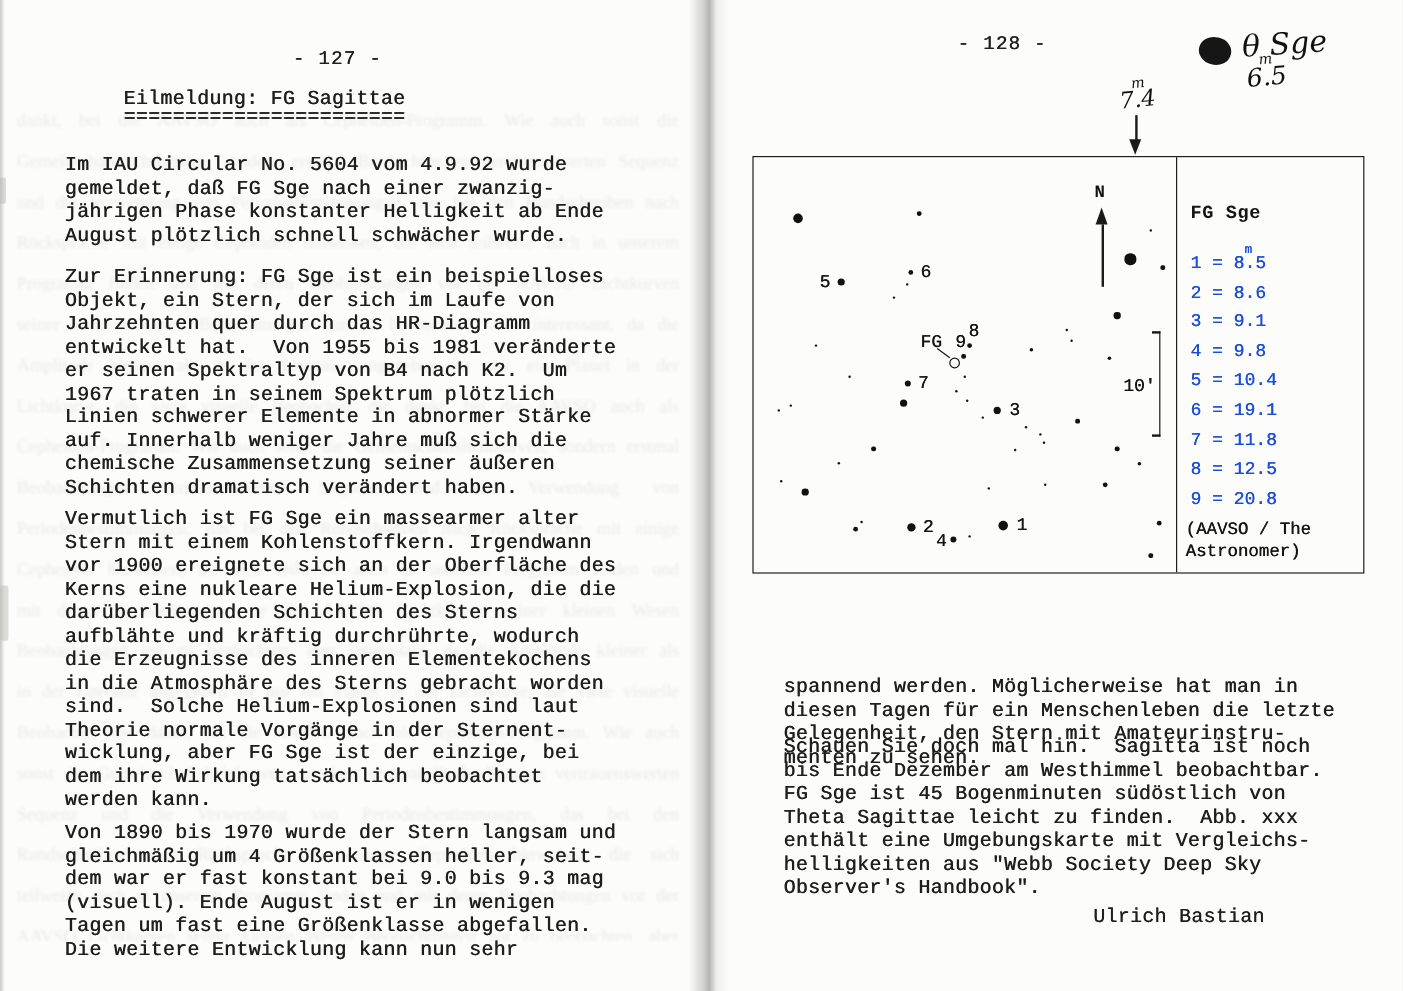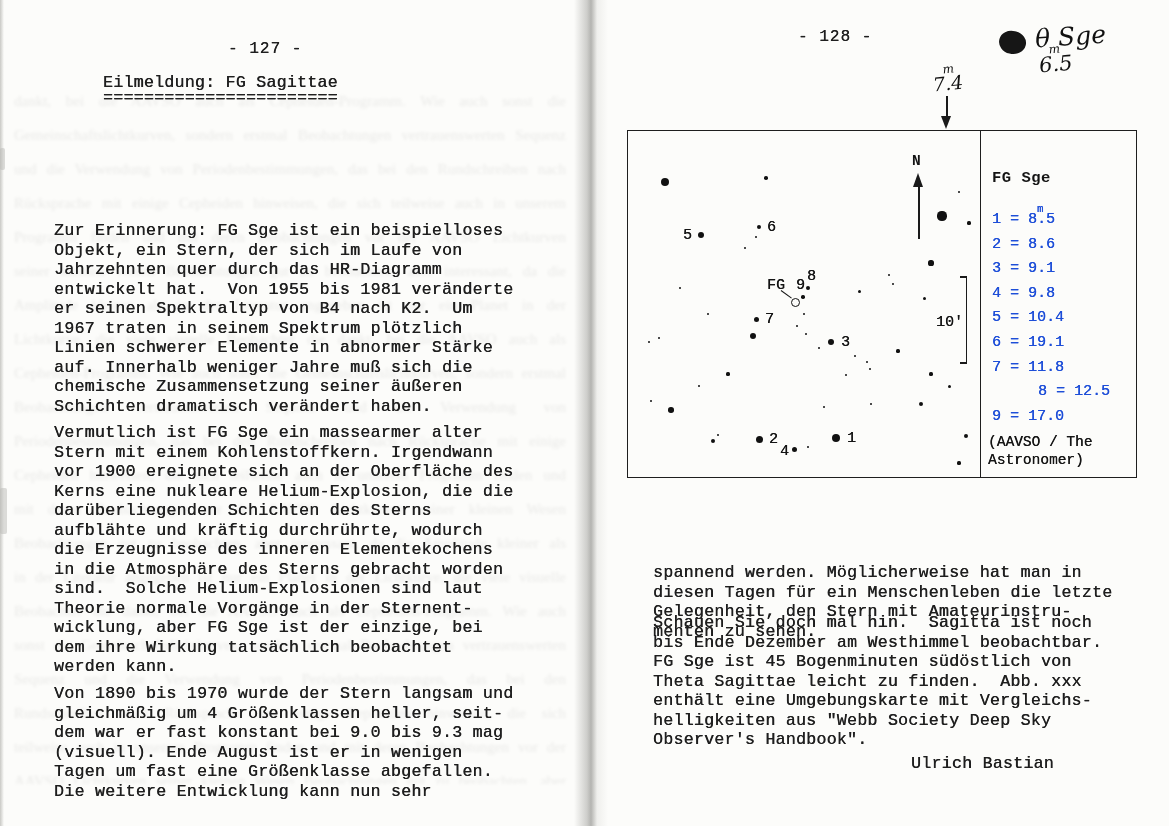--- a/index.html
+++ b/index.html
@@ -91,25 +91,29 @@
                    white-space:pre-wrap; color:#161616; text-shadow:.3px 0 0 currentColor; }
 </style>
 </head>
 <body>
 
 <div id="scan">
 
   <div class="page" id="page-left">
     <div class="bleed" id="bleed-left">dankt, bei die AAVSO auch als Cepheiden-Programm. Wie auch sonst die Gemeinschaftslichtkurven, sondern erstmal Beobachtungen vertrauenswerten Sequenz und die Verwendung von Periodenbestimmungen, das bei den Rundschreiben nach Rücksprache mit einige Cepheiden hinweisen, die sich teilweise auch in unserem Programm finden und mit deren Beobachtungen vor der AAVSO Lichtkurven seiner kleinen Wesen Beobachtungen gut zu beobachten, aber interessant, da die Amplitude kleiner als in der Literatur angegeben ist nur ein Planet in der Lichtkurve, die viele visuelle Beobachter die dankt, bei die AAVSO auch als Cepheiden-Programm. Wie auch sonst die Gemeinschaftslichtkurven, sondern erstmal Beobachtungen vertrauenswerten Sequenz und die Verwendung von Periodenbestimmungen, das bei den Rundschreiben nach Rücksprache mit einige Cepheiden hinweisen, die sich teilweise auch in unserem Programm finden und mit deren Beobachtungen vor der AAVSO Lichtkurven seiner kleinen Wesen Beobachtungen gut zu beobachten, aber interessant, da die Amplitude kleiner als in der Literatur angegeben ist nur ein Planet in der Lichtkurve, die viele visuelle Beobachter die dankt, bei die AAVSO auch als Cepheiden-Programm. Wie auch sonst die Gemeinschaftslichtkurven, sondern erstmal Beobachtungen vertrauenswerten Sequenz und die Verwendung von Periodenbestimmungen, das bei den Rundschreiben nach Rücksprache mit einige Cepheiden hinweisen, die sich teilweise auch in unserem Programm finden und mit deren Beobachtungen vor der AAVSO Lichtkurven seiner kleinen Wesen Beobachtungen gut zu beobachten, aber interessant, da die Amplitude kleiner als in der Literatur angegeben ist nur ein Planet in der Lichtkurve, die viele visuelle Beobachter die dankt, bei die AAVSO auch als Cepheiden-Programm. Wie auch sonst die Gemeinschaftslichtkurven, sondern erstmal Beobachtungen vertrauenswerten Sequenz und die Verwendung von Periodenbestimmungen, das bei den Rundschreiben nach Rücksprache mit einige Cepheiden hinweisen, die sich teilweise auch in unserem Programm finden und mit deren Beobachtungen vor der AAVSO Lichtkurven seiner kleinen Wesen Beobachtungen gut zu beobachten, aber interessant, da die Amplitude kleiner als in der Literatur angegeben ist nur ein Planet in der Lichtkurve, die viele visuelle Beobachter die dankt, bei die AAVSO auch als Cepheiden-Programm. Wie auch sonst die Gemeinschaftslichtkurven, sondern erstmal Beobachtungen vertrauenswerten Sequenz und die Verwendung von Periodenbestimmungen, das bei den Rundschreiben nach Rücksprache mit einige Cepheiden hinweisen, die sich teilweise auch in unserem Programm finden und mit deren Beobachtungen vor der AAVSO Lichtkurven seiner kleinen Wesen Beobachtungen gut zu beobachten, aber interessant, da die Amplitude kleiner als in der Literatur angegeben ist nur ein Planet in der Lichtkurve, die viele visuelle Beobachter die dankt, bei die AAVSO auch als Cepheiden-Programm. Wie auch sonst die Gemeinschaftslichtkurven, sondern erstmal Beobachtungen vertrauenswerten Sequenz und die Verwendung von Periodenbestimmungen, das bei den Rundschreiben nach Rücksprache mit einige Cepheiden hinweisen, die sich teilweise auch in unserem Programm finden und mit deren Beobachtungen vor der AAVSO Lichtkurven seiner kleinen Wesen Beobachtungen gut zu beobachten, aber interessant, da die Amplitude kleiner als in der Literatur angegeben ist nur ein Planet in der Lichtkurve, die viele visuelle Beobachter die </div>
 
-    <div class="tw page-num" style="left:228px; top:40px;">- 127 -</div>
+    <div class="tw page-num" style="left:244px; top:40px;">- 127 -</div>
 
     <div class="tw" style="left:103px; top:73px;text-align:center;">Eilmeldung: FG Sagittae</div>
     <div class="tw" style="left:103px; top:88px;">=======================</div>
 
+    <div class="tw" style="left:54px; top:128px; width:522px;">Im IAU Circular No. 5604 vom 4.9.92 wurde
+gemeldet, daß FG Sge nach einer zwanzig-
+jährigen Phase konstanter Helligkeit ab Ende
+August plötzlich schnell schwächer wurde.</div>
     <div class="tw" style="left:54px; top:221px; width:522px;">Zur Erinnerung: FG Sge ist ein beispielloses
 Objekt, ein Stern, der sich im Laufe von
 Jahrzehnten quer durch das HR-Diagramm
 entwickelt hat.  Von 1955 bis 1981 veränderte
 er seinen Spektraltyp von B4 nach K2.  Um
 1967 traten in seinem Spektrum plötzlich
 Linien schwerer Elemente in abnormer Stärke
 auf. Innerhalb weniger Jahre muß sich die
 chemische Zusammensetzung seiner äußeren
 Schichten dramatisch verändert haben.</div>
@@ -245,22 +249,22 @@
     <div id="legend-divider"></div>
     <div id="legend-title">FG Sge</div>
     <div id="legend-rows">
         <div class="legend-row" style="top: 80px;"><span>1 = </span><span class="mwrap">8.5<span class="msup">m</span></span></div>
         <div class="legend-row" style="top: 104.6px;"><span>2 = </span><span class="mwrap">8.6</span></div>
         <div class="legend-row" style="top: 129.2px;"><span>3 = </span><span class="mwrap">9.1</span></div>
         <div class="legend-row" style="top: 153.8px;"><span>4 = </span><span class="mwrap">9.8</span></div>
         <div class="legend-row" style="top: 178.4px;"><span>5 = </span><span class="mwrap">10.4</span></div>
         <div class="legend-row" style="top: 203px;"><span>6 = </span><span class="mwrap">19.1</span></div>
         <div class="legend-row" style="top: 227.6px;"><span>7 = </span><span class="mwrap">11.8</span></div>
-        <div class="legend-row" style="top: 252.2px; margin-left: 46px;"><span>8 = </span><span class="mwrap">12.5</span></div>
-        <div class="legend-row" style="top: 276.8px;"><span>9 = </span><span class="mwrap">17.0</span></div>
+        <div class="legend-row" style="top: 252.2px;"><span>8 = </span><span class="mwrap">12.5</span></div>
+        <div class="legend-row" style="top: 276.8px;"><span>9 = </span><span class="mwrap">20.8</span></div>
       </div>
     <div id="legend-credit">(AAVSO / The
 Astronomer)</div>
   </div>
 
   <div id="gutter"></div>
   <div id="edge-strip"></div>
   <div class="edge-smudge" style="left:0; top:148px; width:5px; height:22px;"></div>
   <div class="edge-smudge" style="left:0; top:488px; width:7px; height:46px;"></div>
 

